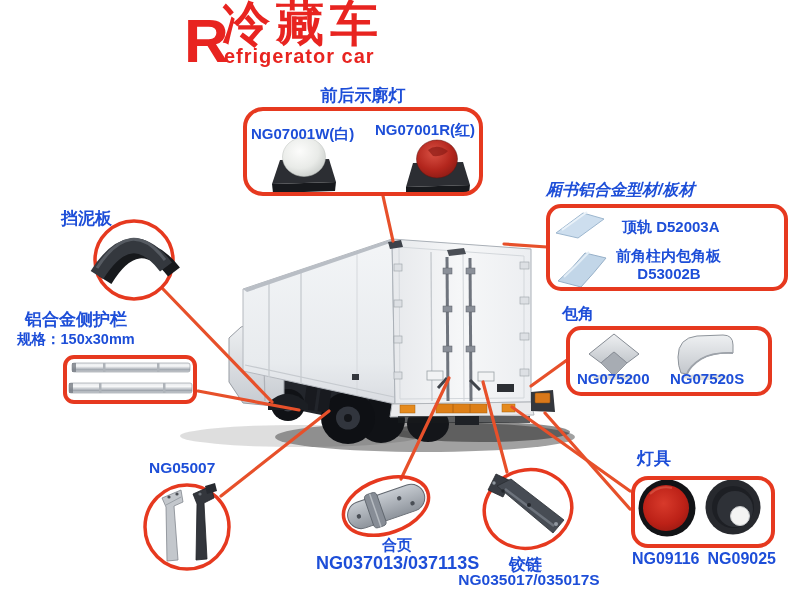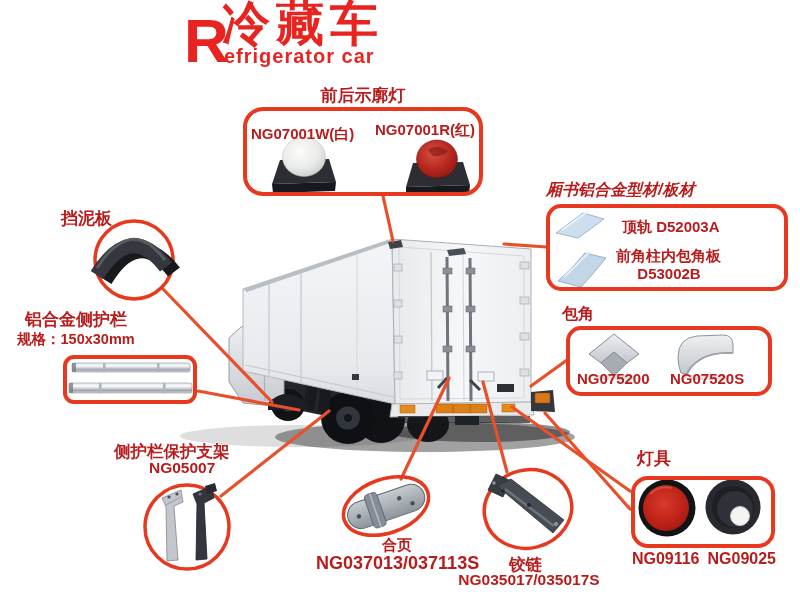--- a/index.html
+++ b/index.html
@@ -2,21 +2,21 @@
 <html><head>
 <meta charset="utf-8">
 <style>
   html,body{margin:0;padding:0;background:#ffffff;}
   #stage{
     position:relative;width:800px;height:599px;background:#ffffff;overflow:hidden;
     font-family:"Liberation Sans","DejaVu Sans",sans-serif;color:#1a1a1a;
   }
   .abs{position:absolute;}
   #art{position:absolute;left:0;top:0;z-index:1;}
-  .lbl{position:absolute;z-index:3;font-weight:bold;color:#b91c1c;white-space:nowrap;}
+  .lbl{position:absolute;z-index:3;font-weight:bold;color:#1d4ed8;white-space:nowrap;}
   .center{text-align:center;}
   .cbox{
     position:absolute;z-index:2;border:4px solid #e6391f;background:transparent;
     box-sizing:border-box;
   }
   
   #logo-r{left:184px;top:10px;font-size:62px;line-height:1;color:#e82420;font-weight:bold;z-index:3;}
   #title-cn{left:222px;top:0px;font-size:48px;line-height:1;color:#e82420;font-weight:bold;letter-spacing:6px;z-index:3;}
   #title-en{left:224px;top:46px;font-size:20px;line-height:1;color:#e82420;font-weight:bold;letter-spacing:1px;z-index:3;}
   
@@ -322,21 +322,20 @@
   <div id="lbl-lamps-title" class="lbl">灯具</div>
   <div id="lbl-lamps-codes" class="lbl center">
     <span>NG09116</span><span>NG09025</span>
   </div>
 
   <div id="lbl-mudguard-title" class="lbl">挡泥板</div>
 
   <div id="lbl-rails-title" class="lbl">铝合金侧护栏</div>
   <div id="lbl-rails-spec" class="lbl">规格：150x30mm</div>
 
-  <div id="lbl-bracket-title" class="lbl">侧护栏保护支架</div>
   <div id="lbl-bracket-code" class="lbl">NG05007</div>
 
   <div id="lbl-hinge-title" class="lbl">合页</div>
   <div id="lbl-hinge-code" class="lbl">NG037013/037113S</div>
 
   <div id="lbl-strap-title" class="lbl">铰链</div>
   <div id="lbl-strap-code" class="lbl center">NG035017/035017S</div>
 
 </div>
 

